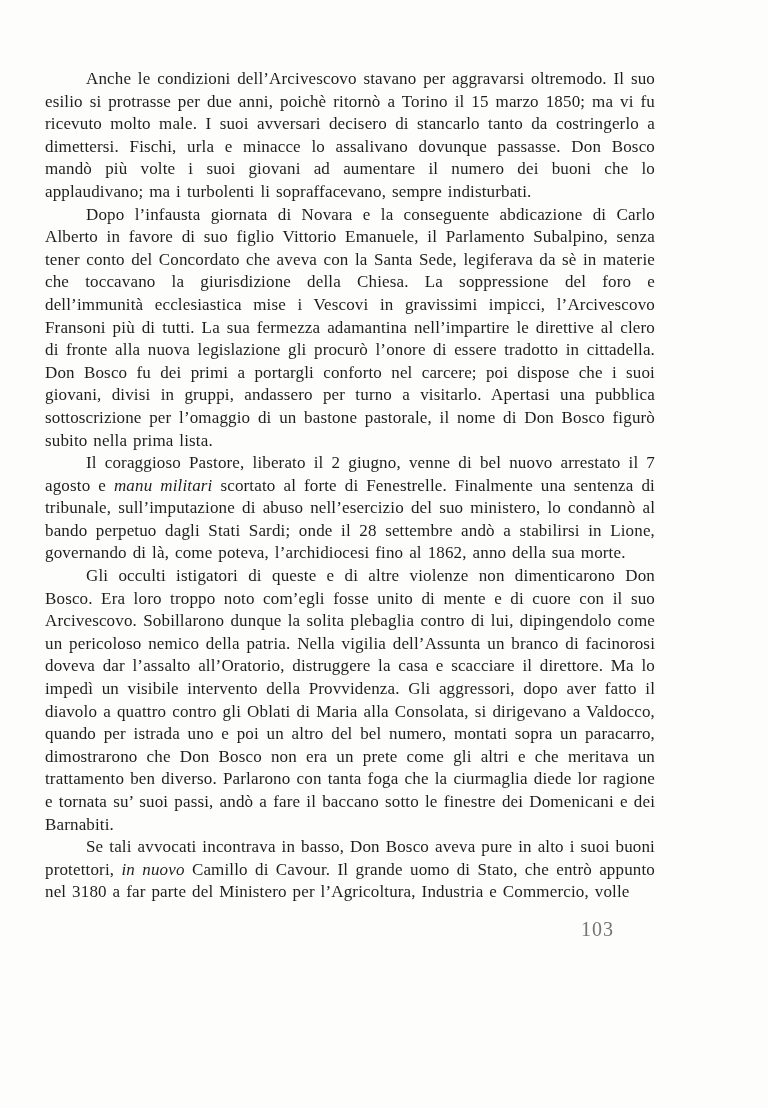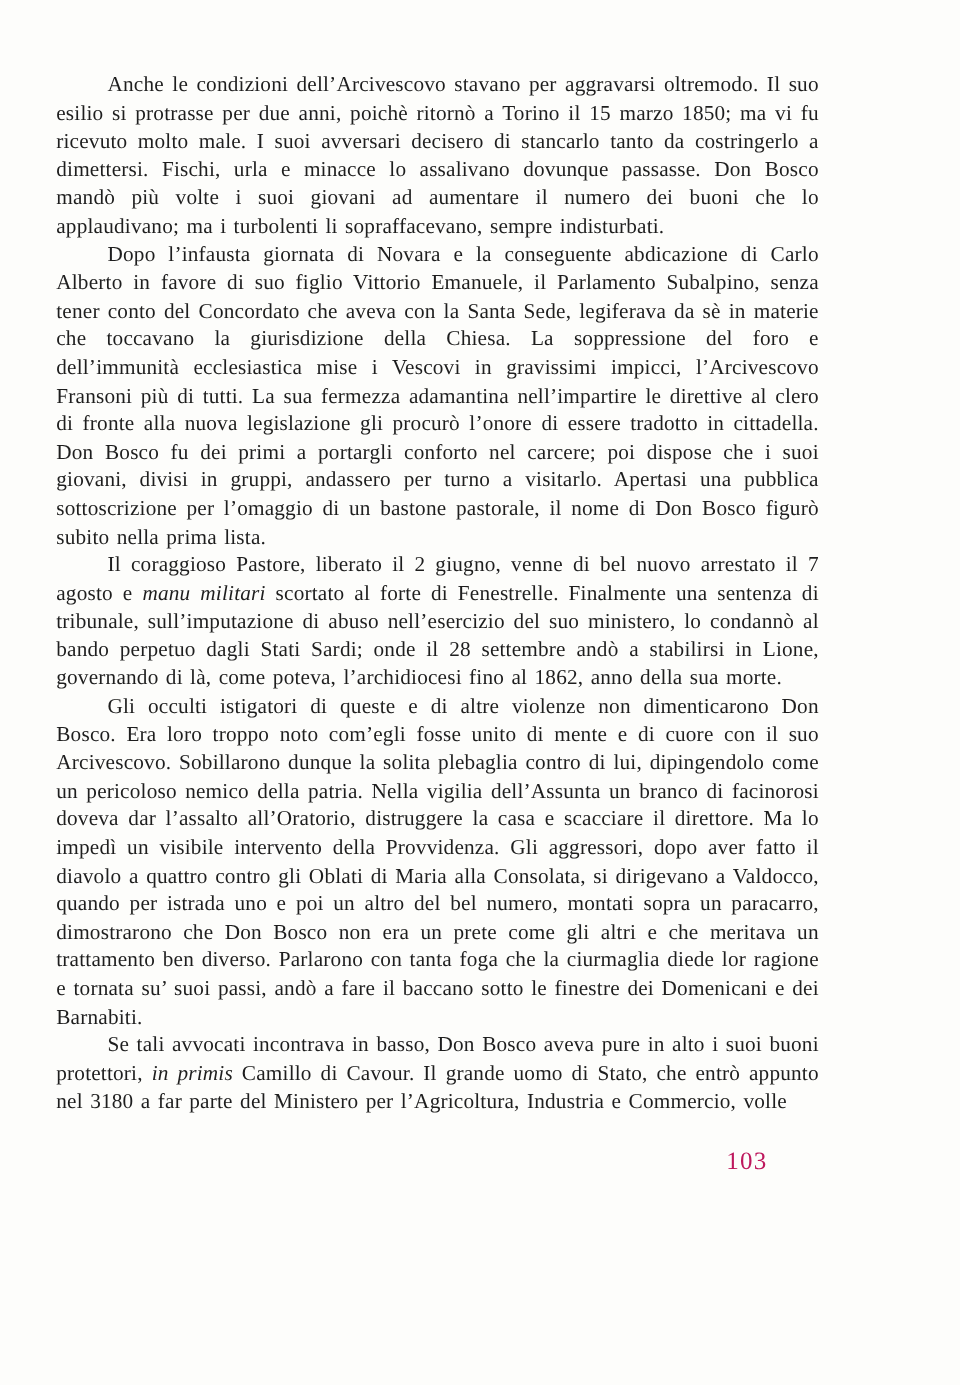--- a/index.html
+++ b/index.html
@@ -12,48 +12,48 @@
     width: 768px;
     height: 1108px;
     background: #fdfdfb;
     overflow: hidden;
     font-family: "Liberation Serif", "DejaVu Serif", serif;
     color: #1e1e1e;
   }
   .text-block {
     position: absolute;
     left: 45px;
-    top: 57px;
+    top: 68px;
     width: 610px;
     font-size: 17px;
     line-height: 22.6px;
     text-align: justify;
     letter-spacing: 0.15px;
     word-spacing: 1.5px;
   }
   .text-block p {
     margin: 0;
     text-indent: 41px;
   }
   .text-block em {
   }
   .page-number {
     position: absolute;
     left: 581px;
     top: 918px;
     font-size: 20px;
     letter-spacing: 1px;
-    color: #be185d;
+    color: #737373;
   }
 </style>
 </head>
 <body>
 
 <div class="page">
   <div class="text-block">
       <p><span>Anche le condizioni dell’Arcivescovo stavano per aggravarsi oltremodo. Il suo esilio si protrasse per due anni, poichè ritornò a Torino il 15 marzo 1850; ma vi fu ricevuto molto male. I suoi avversari decisero di stancarlo tanto da costringerlo a dimettersi. Fischi, urla e minacce lo assalivano dovunque passasse. Don Bosco mandò più volte i suoi giovani ad aumentare il numero dei buoni che lo applaudivano; ma i turbolenti li sopraffacevano, sempre indisturbati.</span></p>
       <p><span>Dopo l’infausta giornata di Novara e la conseguente abdicazione di Carlo Alberto in favore di suo figlio Vittorio Emanuele, il Parlamento Subalpino, senza tener conto del Concordato che aveva con la Santa Sede, legiferava da sè in materie che toccavano la giurisdizione della Chiesa. La soppressione del foro e dell’immunità ecclesiastica mise i Vescovi in gravissimi impicci, l’Arcivescovo Fransoni più di tutti. La sua fermezza adamantina nell’impartire le direttive al clero di fronte alla nuova legislazione gli procurò l’onore di essere tradotto in cittadella. Don Bosco fu dei primi a portargli conforto nel carcere; poi dispose che i suoi giovani, divisi in gruppi, andassero per turno a visitarlo. Apertasi una pubblica sottoscrizione per l’omaggio di un bastone pastorale, il nome di Don Bosco figurò subito nella prima lista.</span></p>
       <p><span>Il coraggioso Pastore, liberato il 2 giugno, venne di bel nuovo arrestato il 7 agosto e </span><em>manu militari</em><span> scortato al forte di Fenestrelle. Finalmente una sentenza di tribunale, sull’imputazione di abuso nell’esercizio del suo ministero, lo condannò al bando perpetuo dagli Stati Sardi; onde il 28 settembre andò a stabilirsi in Lione, governando di là, come poteva, l’archidiocesi fino al 1862, anno della sua morte.</span></p>
       <p><span>Gli occulti istigatori di queste e di altre violenze non dimenticarono Don Bosco. Era loro troppo noto com’egli fosse unito di mente e di cuore con il suo Arcivescovo. Sobillarono dunque la solita plebaglia contro di lui, dipingendolo come un pericoloso nemico della patria. Nella vigilia dell’Assunta un branco di facinorosi doveva dar l’assalto all’Oratorio, distruggere la casa e scacciare il direttore. Ma lo impedì un visibile intervento della Provvidenza. Gli aggressori, dopo aver fatto il diavolo a quattro contro gli Oblati di Maria alla Consolata, si dirigevano a Valdocco, quando per istrada uno e poi un altro del bel numero, montati sopra un paracarro, dimostrarono che Don Bosco non era un prete come gli altri e che meritava un trattamento ben diverso. Parlarono con tanta foga che la ciurmaglia diede lor ragione e tornata su’ suoi passi, andò a fare il baccano sotto le finestre dei Domenicani e dei Barnabiti.</span></p>
-      <p><span>Se tali avvocati incontrava in basso, Don Bosco aveva pure in alto i suoi buoni protettori, </span><em>in primis</em><span> Camillo di Cavour. Il grande uomo di Stato, che entrò appunto nel 3180 a far parte del Ministero per l’Agricoltura, Industria e Commercio, volle</span></p>
+      <p><span>Se tali avvocati incontrava in basso, Don Bosco aveva pure in alto i suoi buoni protettori, </span><em>in nuovo</em><span> Camillo di Cavour. Il grande uomo di Stato, che entrò appunto nel 3180 a far parte del Ministero per l’Agricoltura, Industria e Commercio, volle</span></p>
     </div>
   <div class="page-number">103</div>
 </div>
 
 </body></html>

